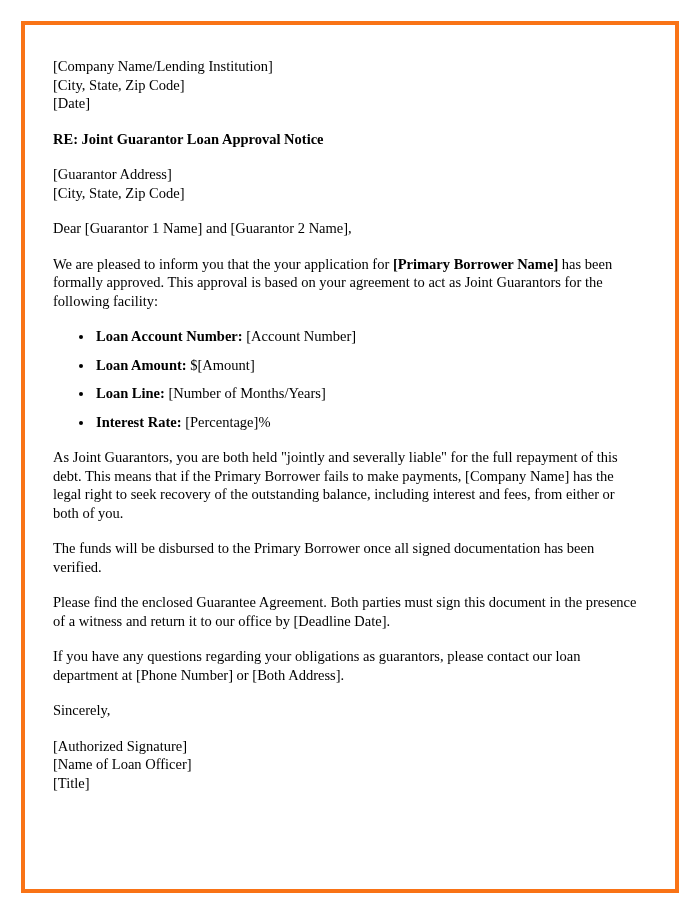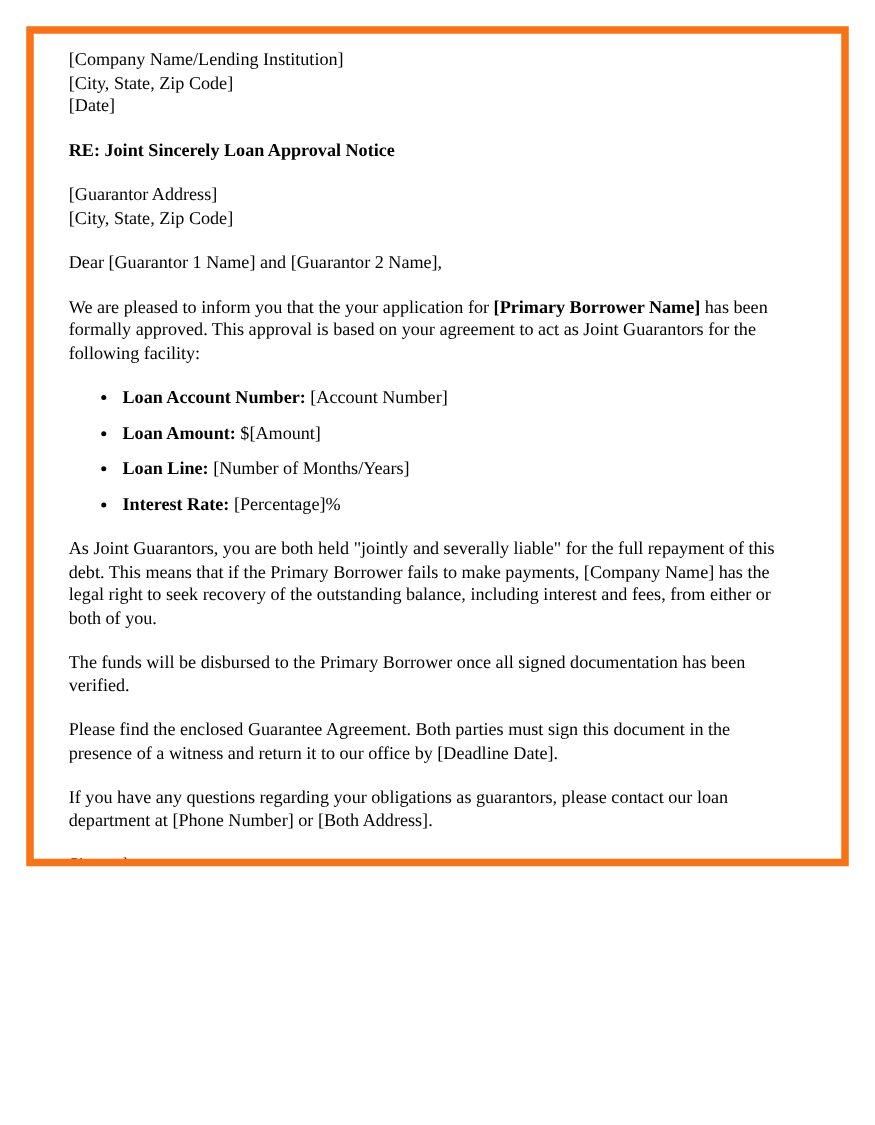--- a/index.html
+++ b/index.html
@@ -13,23 +13,23 @@
     color: #000000;
     font-size: 14.5px;
     line-height: 18.5px;
     position: relative;
   }
   .page {
     position: absolute;
     left: 21px;
     top: 21px;
     width: 658px;
-    height: 672px;
-    border: 6px solid #f97316;
-    padding: 12px 38px 28px 28px;
+    height: 872px;
+    border: 4px solid #f97316;
+    padding: 32px 38px 28px 28px;
     overflow: hidden;
   }
   .block, p, ul { margin-top: 17px; }
   .sender-block { margin-top: 0; }
   .bold { font-weight: bold; }
   ul {
     list-style-type: disc;
     padding-left: 41px;
   }
   li { padding-left: 2px; margin-top: 10px; }
@@ -38,21 +38,21 @@
 <body>
 
 <div class="page">
 
   <div class="block sender-block">
     <div>[Company Name/Lending Institution]</div>
     <div>[City, State, Zip Code]</div>
     <div>[Date]</div>
   </div>
 
-  <p class="bold">RE: Joint Sincerely Loan Approval Notice</p>
+  <p class="bold">RE: Joint Guarantor Loan Approval Notice</p>
 
   <div class="block">
     <div>[Guarantor Address]</div>
     <div>[City, State, Zip Code]</div>
   </div>
 
   <p>Dear [Guarantor 1 Name] and [Guarantor 2 Name],</p>
 
   <p><span>We are pleased to inform you that the your application for </span><span class="bold">[Primary Borrower Name]</span><span> has been formally approved. This approval is based on your agreement to act as Joint Guarantors for the following facility:</span></p>
 
@@ -66,14 +66,19 @@
   <p>As Joint Guarantors, you are both held "jointly and severally liable" for the full repayment of this debt. This means that if the Primary Borrower fails to make payments, [Company Name] has the legal right to seek recovery of the outstanding balance, including interest and fees, from either or both of you.</p>
 
   <p>The funds will be disbursed to the Primary Borrower once all signed documentation has been verified.</p>
 
   <p>Please find the enclosed Guarantee Agreement. Both parties must sign this document in the presence of a witness and return it to our office by [Deadline Date].</p>
 
   <p>If you have any questions regarding your obligations as guarantors, please contact our loan department at [Phone Number] or [Both Address].</p>
 
   <p>Sincerely,</p>
 
+  <div class="block">
+    <div>[Authorized Signature]</div>
+    <div>[Name of Loan Officer]</div>
+    <div>[Title]</div>
+  </div>
 
 </div>
 
 </body></html>

